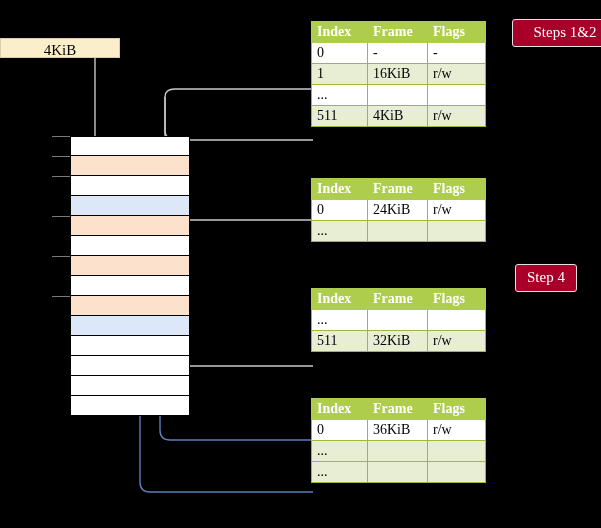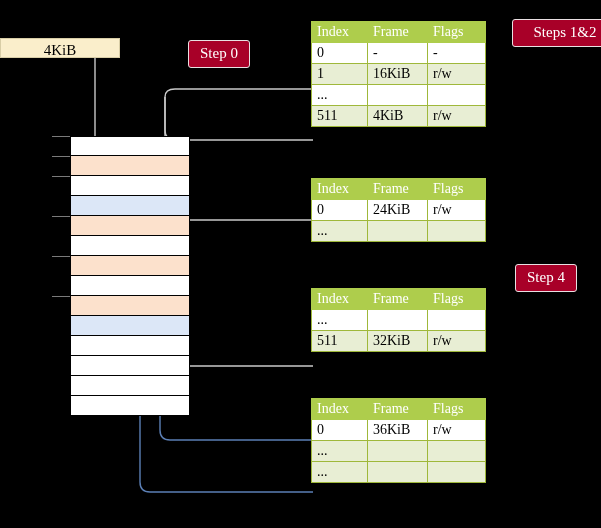--- a/index.html
+++ b/index.html
@@ -70,21 +70,21 @@
     height:20px;
     box-sizing:border-box;
     text-align:left;
     vertical-align:middle;
     font-weight:normal;
     white-space:nowrap;
   }
   .ptable th{
     background:#aecd4c;
     color:#fff;
-    font-weight:normal;
+    font-weight:bold;
     border:1px solid #aecd4c;
     font-size:14px;
   }
   .ptable tr.shade td{background:#e8eed4;}
   .ptable tr.plain td{background:#fff;}
   .ptable td.hl{background:#faf6a8;}
   .col-index{width:56px;}
   .col-frame{width:60px;}
   .col-flags{width:58px;}
 </style>
@@ -127,23 +127,20 @@
       <path d="M313,440 L170,440 Q160,440 160,430 L160,337" marker-end="url(#ah-blue-up)"></path>
 
       <path d="M313,492 L150,492 Q140,492 140,482 L140,212" marker-end="url(#ah-blue-up)"></path>
     </g>
   </svg>
 
   <div class="frame-box" style="left:0px;top:38px;width:120px;height:20px;">
     <span>4KiB</span>
   </div>
 
-  <div class="badge" style="left:188px;top:40px;width:62px;">
-    <span>Step 0</span>
-  </div>
   <div class="badge" style="left:512px;top:19px;width:106px;">
     <span>Steps 1&amp;2</span>
   </div>
   <div class="badge" style="left:515px;top:264px;width:62px;">
     <span>Step 4</span>
   </div>
 
   <div id="memory">
       <div class="mem-row first" style="top: 0px;"></div>
       <div class="tick" style="top: 0px;"></div>

